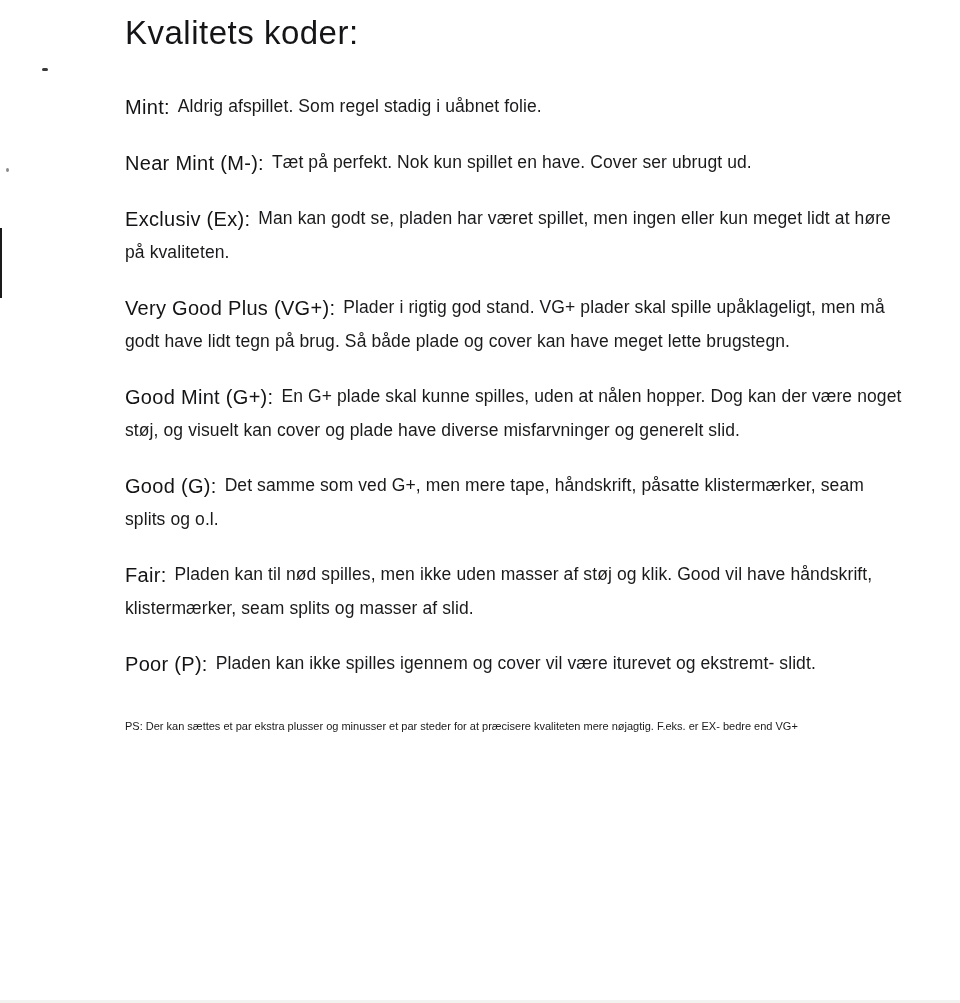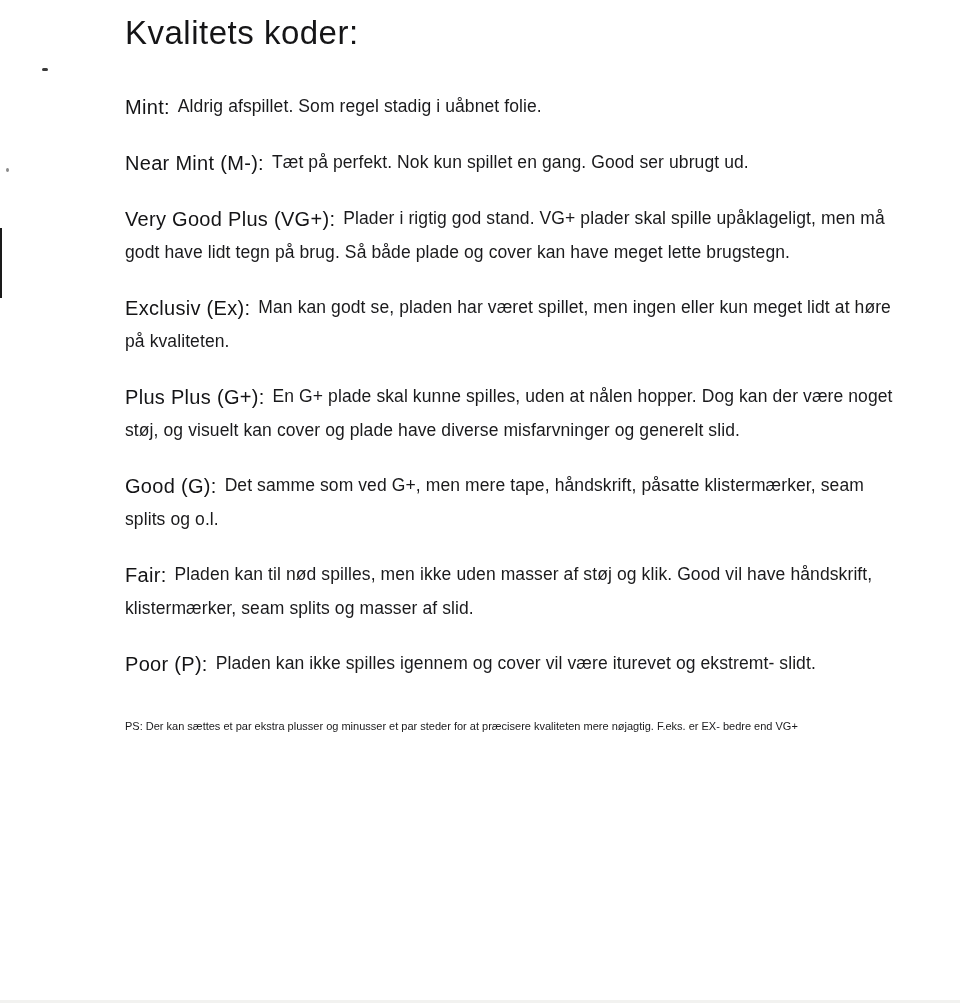--- a/index.html
+++ b/index.html
@@ -83,28 +83,28 @@
 </style>
 </head>
 <body>
 
 <div class="page">
 
   <h1 class="doc-title">Kvalitets koder:</h1>
 
   <p class="entry"><span class="term">Mint:</span><span class="desc">Aldrig afspillet. Som regel stadig i uåbnet folie.</span></p>
 
-  <p class="entry"><span class="term">Near Mint (M-):</span><span class="desc">Tæt på perfekt. Nok kun spillet en gang. Good ser ubrugt ud.</span></p>
+  <p class="entry"><span class="term">Near Mint (M-):</span><span class="desc">Tæt på perfekt. Nok kun spillet en have. Cover ser ubrugt ud.</span></p>
+
+  <p class="entry"><span class="term">Exclusiv (Ex):</span><span class="desc">Man kan godt se, pladen har været spillet, men ingen eller kun meget lidt at høre på kvaliteten.</span></p>
 
   <p class="entry"><span class="term">Very Good Plus (VG+):</span><span class="desc">Plader i rigtig god stand. VG+ plader skal spille upåklageligt, men må godt have lidt tegn på brug. Så både plade og cover kan have meget lette brugstegn.</span></p>
 
-  <p class="entry"><span class="term">Exclusiv (Ex):</span><span class="desc">Man kan godt se, pladen har været spillet, men ingen eller kun meget lidt at høre på kvaliteten.</span></p>
 
-
-  <p class="entry"><span class="term">Plus Plus (G+):</span><span class="desc">En G+ plade skal kunne spilles, uden at nålen hopper. Dog kan der være noget støj, og visuelt kan cover og plade have diverse misfarvninger og generelt slid.</span></p>
+  <p class="entry"><span class="term">Good Mint (G+):</span><span class="desc">En G+ plade skal kunne spilles, uden at nålen hopper. Dog kan der være noget støj, og visuelt kan cover og plade have diverse misfarvninger og generelt slid.</span></p>
 
   <p class="entry"><span class="term">Good (G):</span><span class="desc">Det samme som ved G+, men mere tape, håndskrift, påsatte klistermærker, seam splits og o.l.</span></p>
 
   <p class="entry"><span class="term">Fair:</span><span class="desc">Pladen kan til nød spilles, men ikke uden masser af støj og klik. Good vil have håndskrift, klistermærker, seam splits og masser af slid.</span></p>
 
   <p class="entry"><span class="term">Poor (P):</span><span class="desc">Pladen kan ikke spilles igennem og cover vil være iturevet og ekstremt- slidt.</span></p>
 
   <p class="ps">PS: Der kan sættes et par ekstra plusser og minusser et par steder for at præcisere kvaliteten mere nøjagtig. F.eks. er EX- bedre end VG+</p>
 
 </div>

